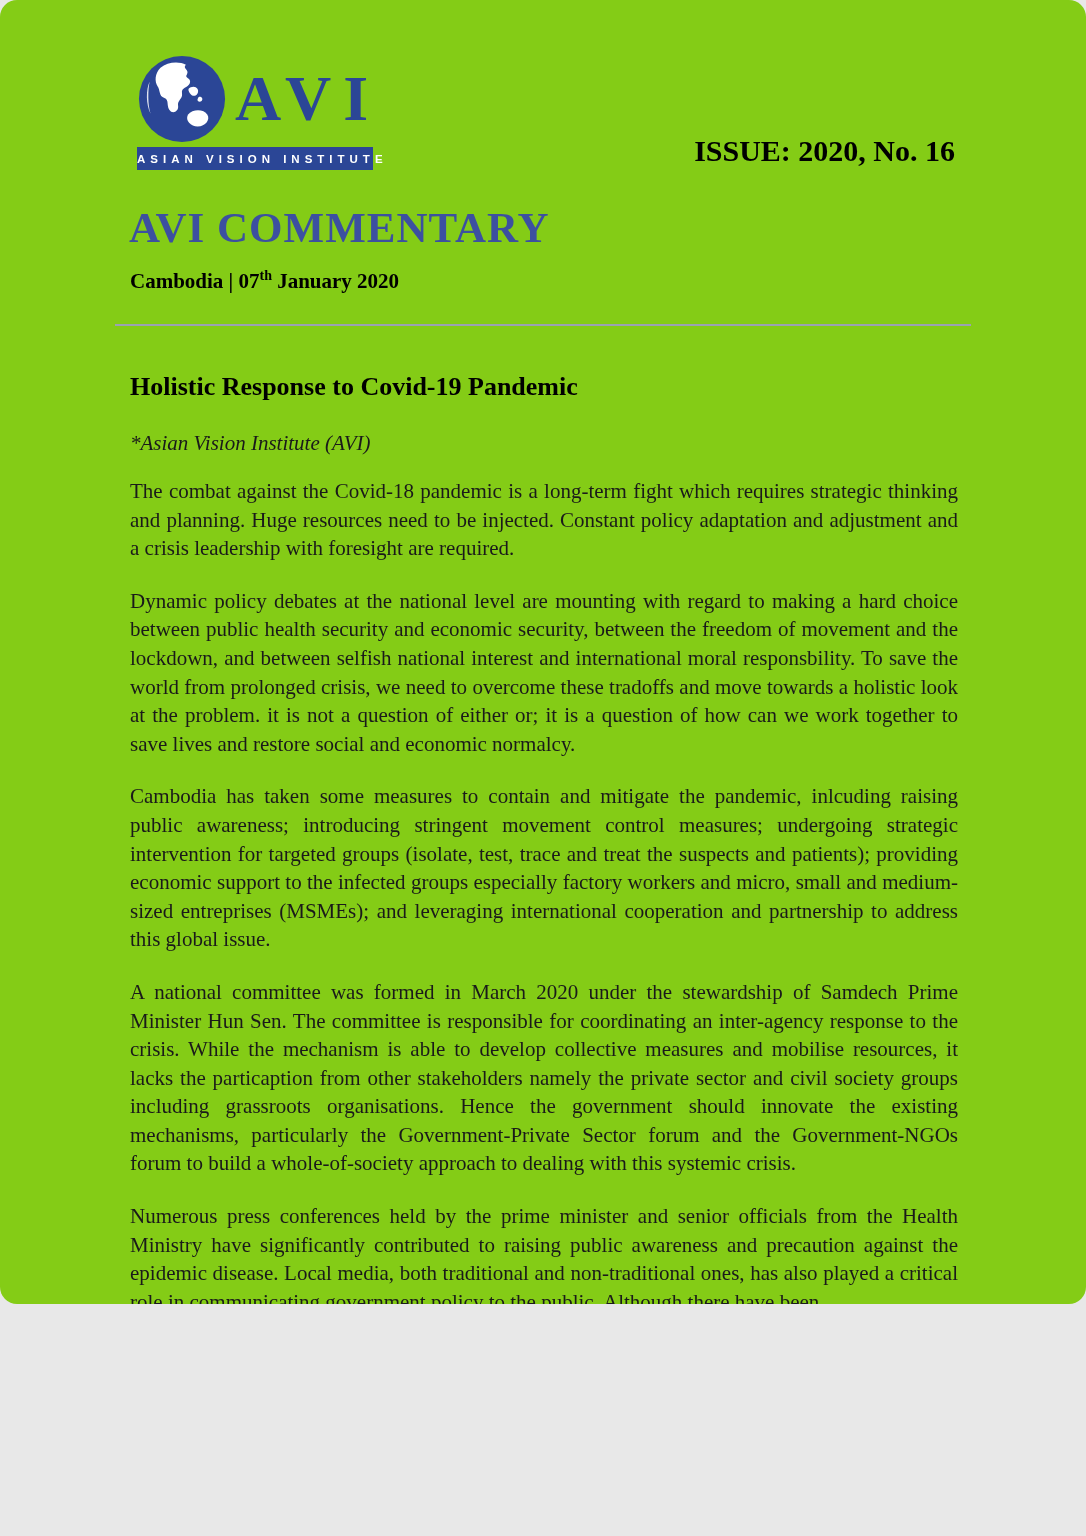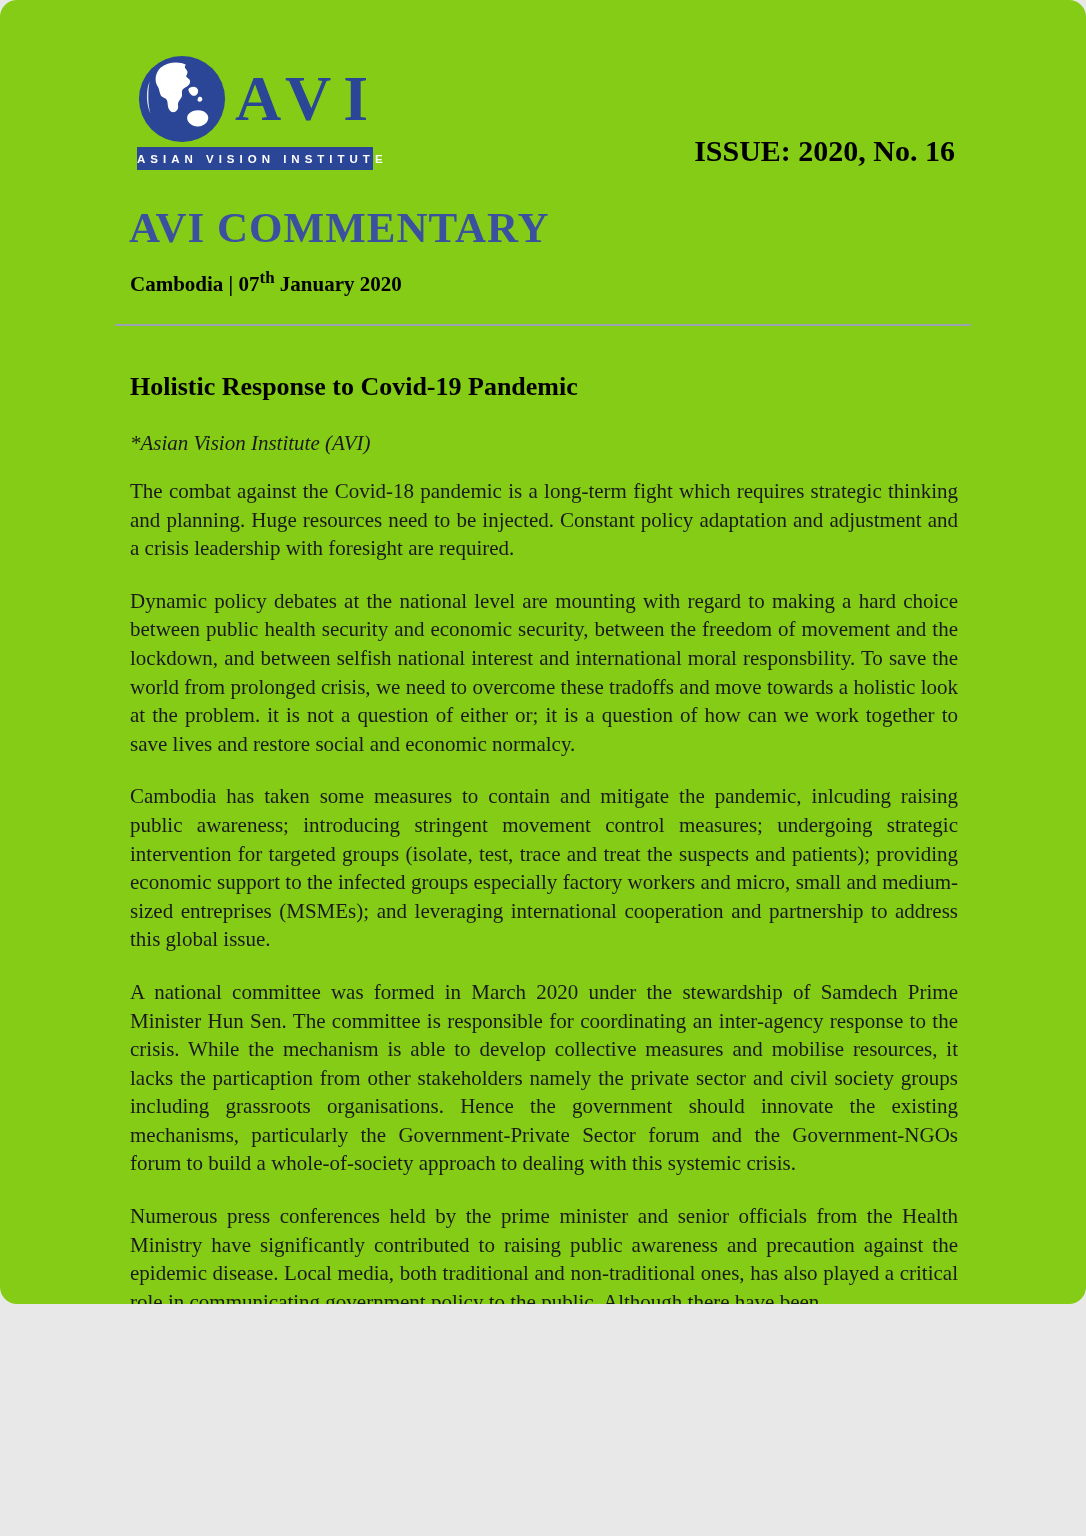--- a/index.html
+++ b/index.html
@@ -45,21 +45,21 @@
   .commentary-title{
     position:absolute;left:129px;top:203px;
     font-weight:bold;font-size:43px;color:var(--header-blue);
     letter-spacing:1px;
     text-align:center;
   }
   .dateline{
     position:absolute;left:130px;top:268px;
     font-weight:bold;font-size:21px;color:#000;
   }
-  .dateline sup{font-size:17px;}
+  .dateline sup{font-size:14px;}
   .top-divider{
     position:absolute;left:115px;top:324px;width:856px;height:2px;
     background:var(--divider-gray);
   }
   
   .article-title{
     position:absolute;left:130px;top:372px;width:830px;
     font-weight:bold;font-size:26px;color:#000;
   }
   .byline{

